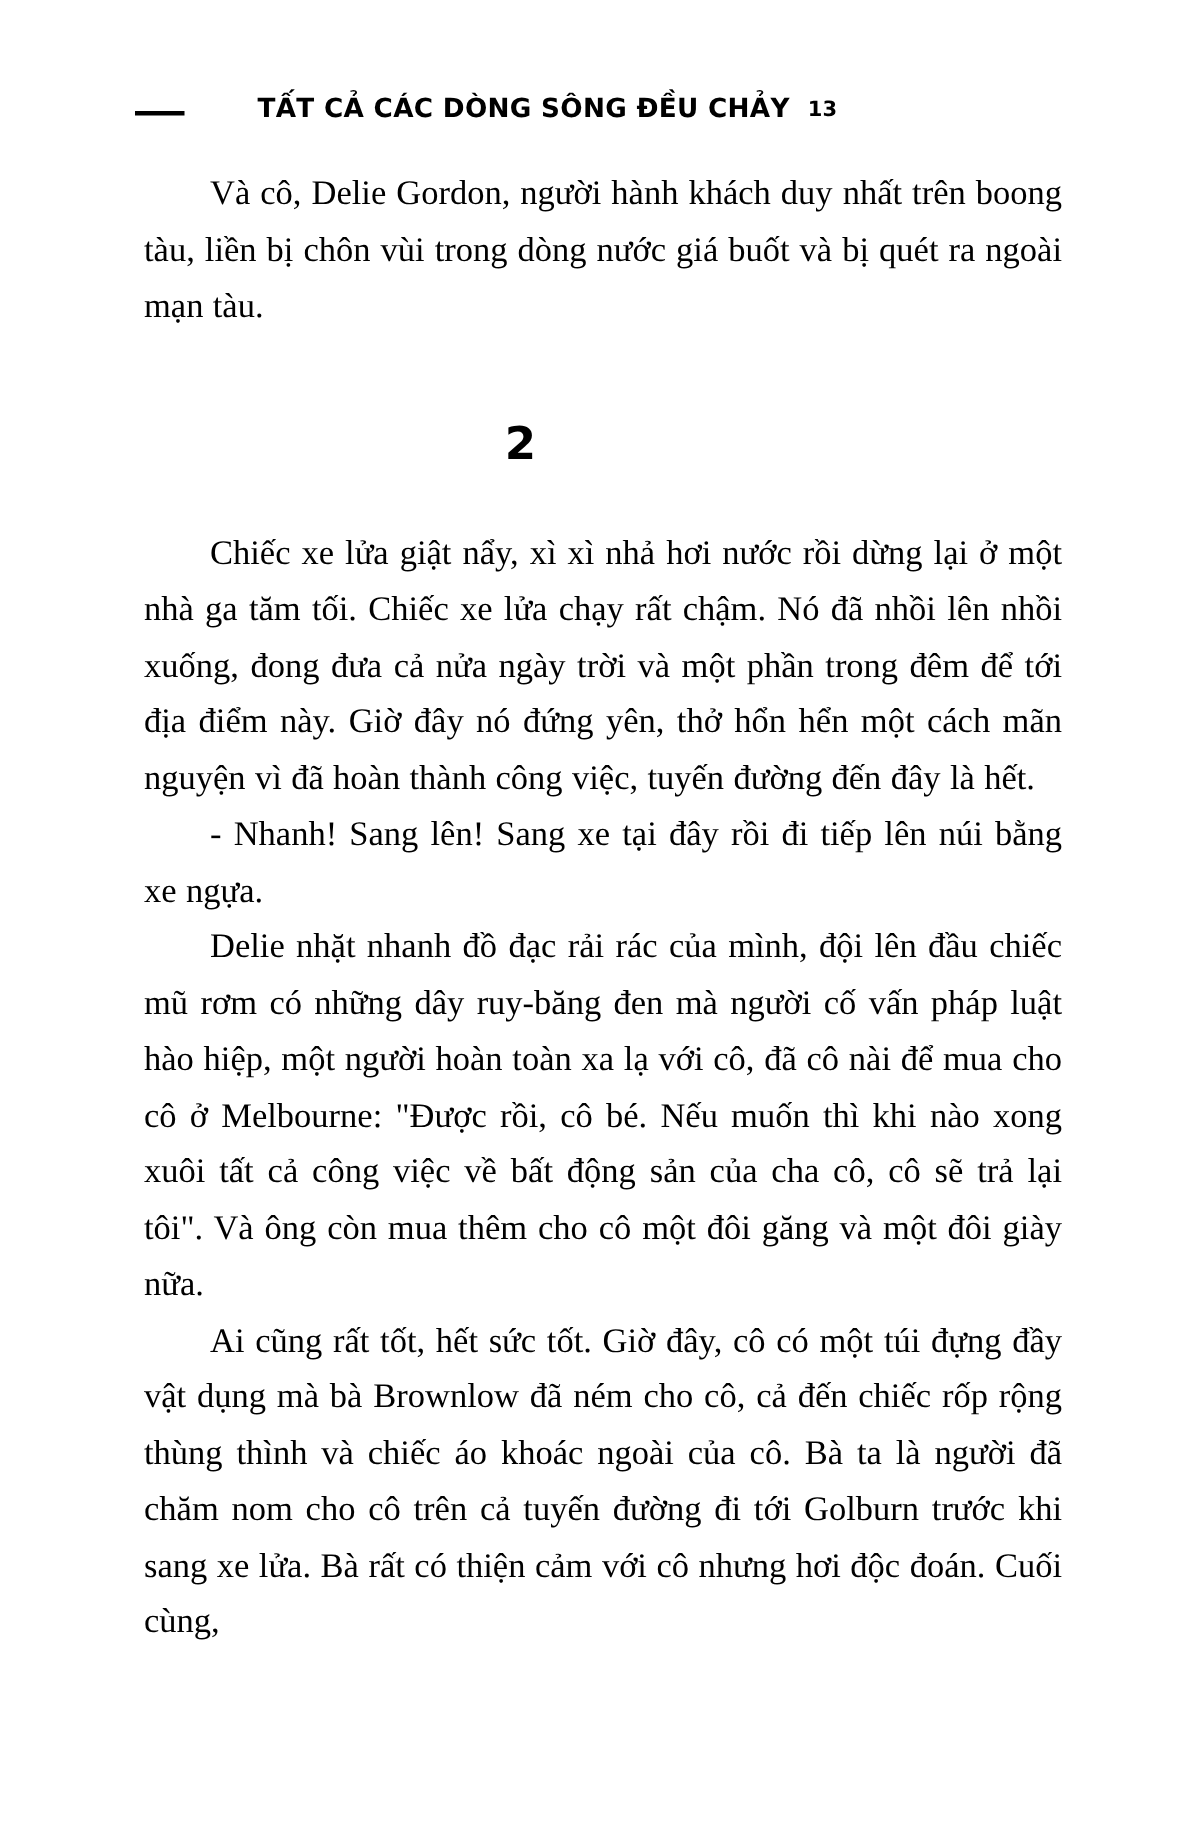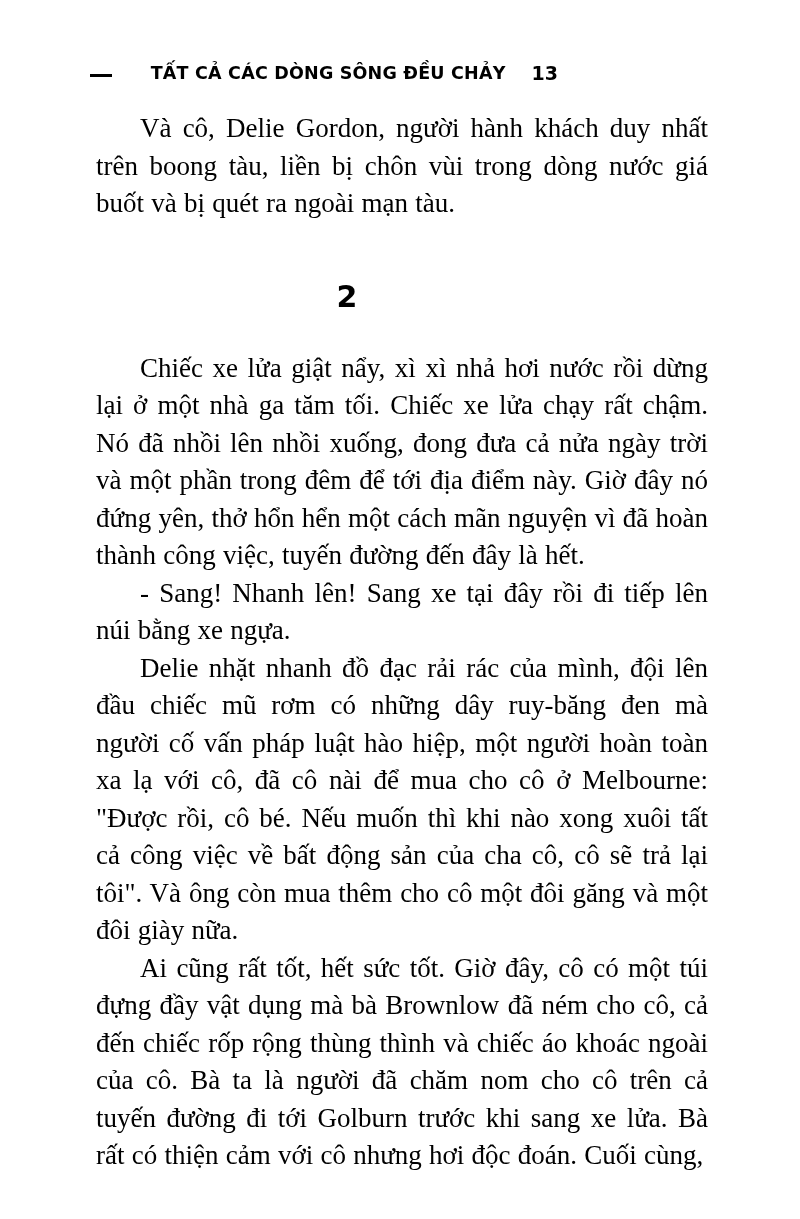--- a/index.html
+++ b/index.html
@@ -47,33 +47,33 @@
   .header-title {
     font-family: "DejaVu Sans", sans-serif;
     font-weight: bold;
     font-size: 17.5px;
     letter-spacing: 0.2px;
     white-space: nowrap;
   }
   .header-pageno {
     font-family: "DejaVu Sans", sans-serif;
     font-weight: bold;
-    font-size: 19px;
-    margin-left: 26px;
+    font-size: 14px;
+    margin-left: 12px;
     text-align: right;
   }
   .content {
     position: absolute;
     top: 110px;
     left: 96px;
     width: 612px;
   }
   p.para {
     margin: 0;
-    font-size: 27px;
+    font-size: 23px;
     line-height: 37.5px;
     text-align: justify;
     text-indent: 44px;
     word-spacing: 0.5px;
   }
   .chapter-number {
     text-align: center;
     font-family: "DejaVu Sans", sans-serif;
     font-weight: bold;
     font-size: 30px;
@@ -93,19 +93,19 @@
     <div class="header-pageno">13</div>
   </div>
 
   <div class="content">
 
     <p class="para">Và cô, Delie Gordon, người hành khách duy nhất trên boong tàu, liền bị chôn vùi trong dòng nước giá buốt và bị quét ra ngoài mạn tàu.</p>
 
     <div class="chapter-number">2</div>
 
     <p class="para">Chiếc xe lửa giật nẩy, xì xì nhả hơi nước rồi dừng lại ở một nhà ga tăm tối. Chiếc xe lửa chạy rất chậm. Nó đã nhồi lên nhồi xuống, đong đưa cả nửa ngày trời và một phần trong đêm để tới địa điểm này. Giờ đây nó đứng yên, thở hổn hển một cách mãn nguyện vì đã hoàn thành công việc, tuyến đường đến đây là hết.</p>
-    <p class="para">- Sang! Nhanh lên! Sang xe tại đây rồi đi tiếp lên núi bằng xe ngựa.</p>
+    <p class="para">- Nhanh! Sang lên! Sang xe tại đây rồi đi tiếp lên núi bằng xe ngựa.</p>
     <p class="para">Delie nhặt nhanh đồ đạc rải rác của mình, đội lên đầu chiếc mũ rơm có những dây ruy-băng đen mà người cố vấn pháp luật hào hiệp, một người hoàn toàn xa lạ với cô, đã cô nài để mua cho cô ở Melbourne: "Được rồi, cô bé. Nếu muốn thì khi nào xong xuôi tất cả công việc về bất động sản của cha cô, cô sẽ trả lại tôi". Và ông còn mua thêm cho cô một đôi găng và một đôi giày nữa.</p>
     <p class="para">Ai cũng rất tốt, hết sức tốt. Giờ đây, cô có một túi đựng đầy vật dụng mà bà Brownlow đã ném cho cô, cả đến chiếc rốp rộng thùng thình và chiếc áo khoác ngoài của cô. Bà ta là người đã chăm nom cho cô trên cả tuyến đường đi tới Golburn trước khi sang xe lửa. Bà rất có thiện cảm với cô nhưng hơi độc đoán. Cuối cùng,</p>
 
   </div>
 
 </div>
 
 </body></html>

